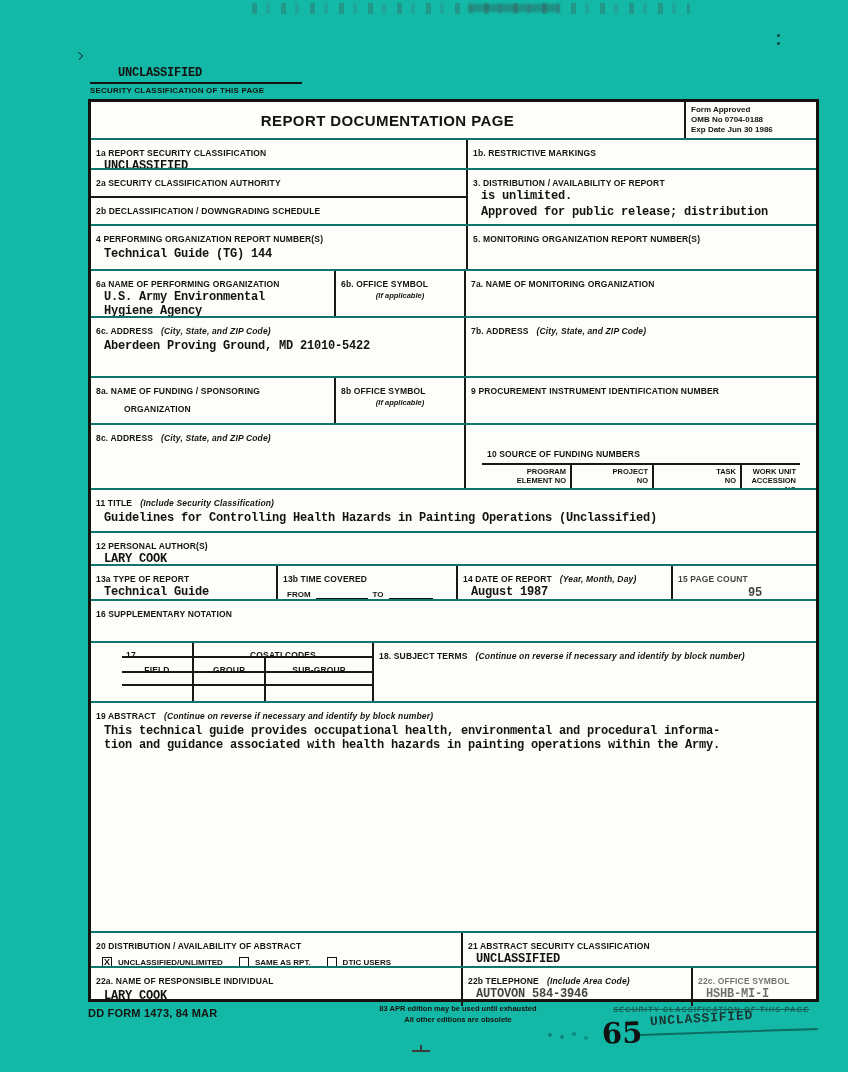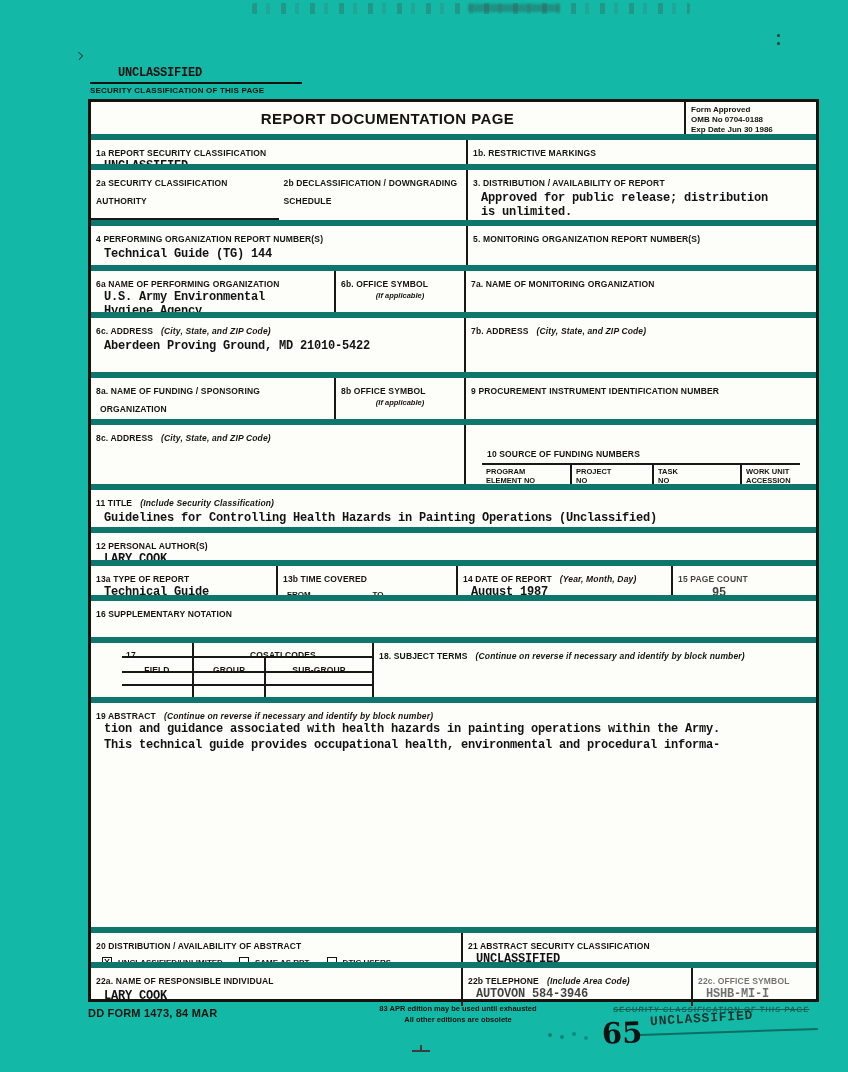--- a/index.html
+++ b/index.html
@@ -22,43 +22,43 @@
   .fold-mark span{ position:absolute; left:8px; top:1px; width:2px; height:7px; background:#3c3c3a; display:block;}
   .dots-mark{ position:absolute; left:548px; top:1033px; width:4px; height:4px; background:rgba(0,0,0,.30); border-radius:50%;
     box-shadow:12px 2px 0 rgba(0,0,0,.28), 24px -1px 0 rgba(0,0,0,.25), 36px 3px 0 rgba(0,0,0,.22);}
   
   .top-unclass{ position:absolute; left:118px; top:66px; }
   .sec-caption{ position:absolute; left:90px; top:82px; width:212px; border-top:2px solid #15130f; padding-top:2px;
     font-size:8px; font-weight:bold; letter-spacing:.2px;}
   
   .form-box{ position:absolute; left:88px; top:99px; width:731px; height:903px;
     border:3px solid #16130f; background:#fdfdfa; display:flex; flex-direction:column;}
-  .row{ display:flex; border-bottom:6px solid #0f766e; flex:0 0 auto;}
+  .row{ display:flex; border-bottom:2px solid #0f766e; flex:0 0 auto;}
   .row.norb{ border-bottom:none;}
   .c{ border-right:2px solid #1a1816; padding:2px 5px; position:relative; overflow:hidden;}
   .c.last{ border-right:none;}
   .lbl{ font-size:8.5px; font-weight:bold; letter-spacing:.15px; line-height:1.15;}
   .lbl.it{ font-style:italic; margin-left:8px; font-weight:bold;}
   .sub-it{ display:block; text-align:center; font-size:7.5px; font-style:italic; font-weight:bold;}
   .typed{ font-family:"Liberation Mono","DejaVu Sans Mono",monospace; font-weight:700; font-size:12px; letter-spacing:-.2px; color:#121210;}
   .val{ margin:2px 0 0 8px; line-height:1.15;}
   .val0{ margin:0 0 0 8px; line-height:1.15;}
   
   .hdr-title-cell{ flex:1; display:flex; align-items:center; justify-content:center;}
   .form-title{ font-size:15px; font-weight:bold; letter-spacing:.4px;}
   .omb-cell{ width:130px; padding-top:3px;}
   .omb{ font-size:8px; font-weight:bold; line-height:1.25;}
   
-  .stack{ display:flex; flex-direction:row; padding:0;}
+  .stack{ display:flex; flex-direction:column; padding:0;}
   .stack > div{ padding:2px 5px; flex:1;}
   .stack > div:first-child{ border-bottom:2px solid #1a1816;}
   
   .b10{ padding:16px; display:flex; flex-direction:column;}
   .b10-h{ padding:2px 5px; border-bottom:2px solid #1a1816;}
-  .b10-cols{ display:flex; flex:1;}
+  .b10-cols{ display:flex; flex:1;text-align:right;}
   .b10-cols > div{ border-right:2px solid #1a1816; padding:2px 4px; font-size:7.5px; font-weight:bold; white-space:pre-line; line-height:1.2;}
   .b10-cols > div:last-child{ border-right:none;}
   
   .line13{ display:flex; align-items:flex-end; margin:4px 0 0 4px; font-size:8px; font-weight:bold;}
   .uline{ display:inline-block; border-bottom:1.5px solid #15130f; height:9px; margin:0 5px;}
   
   .b17{ padding:0; display:flex; flex-direction:column; width:252px;margin-left:31px;}
   .b17 .r{ display:flex; border-bottom:2px solid #1a1816; flex:0 0 auto;}
   .b17 .r:last-child{ border-bottom:none; flex:1;}
   .b17 .cc{ border-right:2px solid #1a1816; padding:1px 4px;}
@@ -125,22 +125,22 @@
       <div class="c stack" style="width:377px">
         <div>
           <span class="lbl">2a  SECURITY CLASSIFICATION AUTHORITY</span>
         </div>
         <div>
           <span class="lbl">2b  DECLASSIFICATION / DOWNGRADING SCHEDULE</span>
         </div>
       </div>
       <div class="c last" style="flex:1">
         <span class="lbl">3. DISTRIBUTION / AVAILABILITY OF REPORT</span>
+        <div class="typed val0">is unlimited.</div>
         <div class="typed val">Approved for public release; distribution</div>
-        <div class="typed val0">is unlimited.</div>
       </div>
     </div>
 
     <div class="row" style="height:45px">
       <div class="c" style="width:377px">
         <span class="lbl">4  PERFORMING ORGANIZATION REPORT NUMBER(S)</span>
         <div class="typed val">Technical Guide (TG) 144</div>
       </div>
       <div class="c last" style="flex:1">
         <span class="lbl">5. MONITORING ORGANIZATION REPORT NUMBER(S)</span>
@@ -168,21 +168,21 @@
         <div class="typed val">Aberdeen Proving Ground, MD  21010-5422</div>
       </div>
       <div class="c last" style="flex:1">
         <span class="lbl">7b. ADDRESS</span><span class="lbl it">(City, State, and ZIP Code)</span>
       </div>
     </div>
 
     <div class="row" style="height:47px">
       <div class="c" style="width:245px">
         <span class="lbl">8a. NAME OF FUNDING / SPONSORING</span><br>
-        <span class="lbl" style="margin-left:4px">ORGANIZATION</span>
+        <span class="lbl" style="margin-left:28px">ORGANIZATION</span>
       </div>
       <div class="c" style="width:130px">
         <span class="lbl">8b  OFFICE SYMBOL</span>
         <span class="sub-it">(If applicable)</span>
       </div>
       <div class="c last" style="flex:1">
         <span class="lbl">9  PROCUREMENT INSTRUMENT IDENTIFICATION NUMBER</span>
       </div>
     </div>
 
@@ -232,21 +232,21 @@
           <span>TO</span>
           <span class="uline" style="width:44px"></span>
         </div>
       </div>
       <div class="c" style="width:215px">
         <span class="lbl">14  DATE OF REPORT</span><span class="lbl it">(Year, Month, Day)</span>
         <div class="typed val0">August 1987</div>
       </div>
       <div class="c last" style="flex:1; opacity:.8">
         <span class="lbl">15  PAGE COUNT</span>
-        <div class="typed" style="margin-left:34px">95</div>
+        <div class="typed" style="margin-left:70px">95</div>
       </div>
     </div>
 
     <div class="row" style="height:42px">
       <div class="c last" style="flex:1">
         <span class="lbl">16  SUPPLEMENTARY NOTATION</span>
       </div>
     </div>
 
     <div class="row" style="height:60px">
@@ -272,22 +272,22 @@
         </div>
       </div>
       <div class="c last" style="flex:1">
         <span class="lbl">18. SUBJECT TERMS</span><span class="lbl it">(Continue on reverse if necessary and identify by block number)</span>
       </div>
     </div>
 
     <div class="row" style="height:230px">
       <div class="c last" style="flex:1">
         <span class="lbl">19  ABSTRACT</span><span class="lbl it">(Continue on reverse if necessary and identify by block number)</span>
+        <div class="typed val">This technical guide provides occupational health, environmental and procedural informa-</div>
         <div class="typed val0">tion and guidance associated with health hazards in painting operations within the Army.</div>
-        <div class="typed val">This technical guide provides occupational health, environmental and procedural informa-</div>
       </div>
     </div>
 
     <div class="row" style="height:35px">
       <div class="c" style="width:372px">
         <span class="lbl">20  DISTRIBUTION / AVAILABILITY OF ABSTRACT</span>
         <div class="ckline">
           <span class="ckbox">X</span>
           <span class="cklbl">UNCLASSIFIED/UNLIMITED</span>
           <span class="ckbox"></span>

